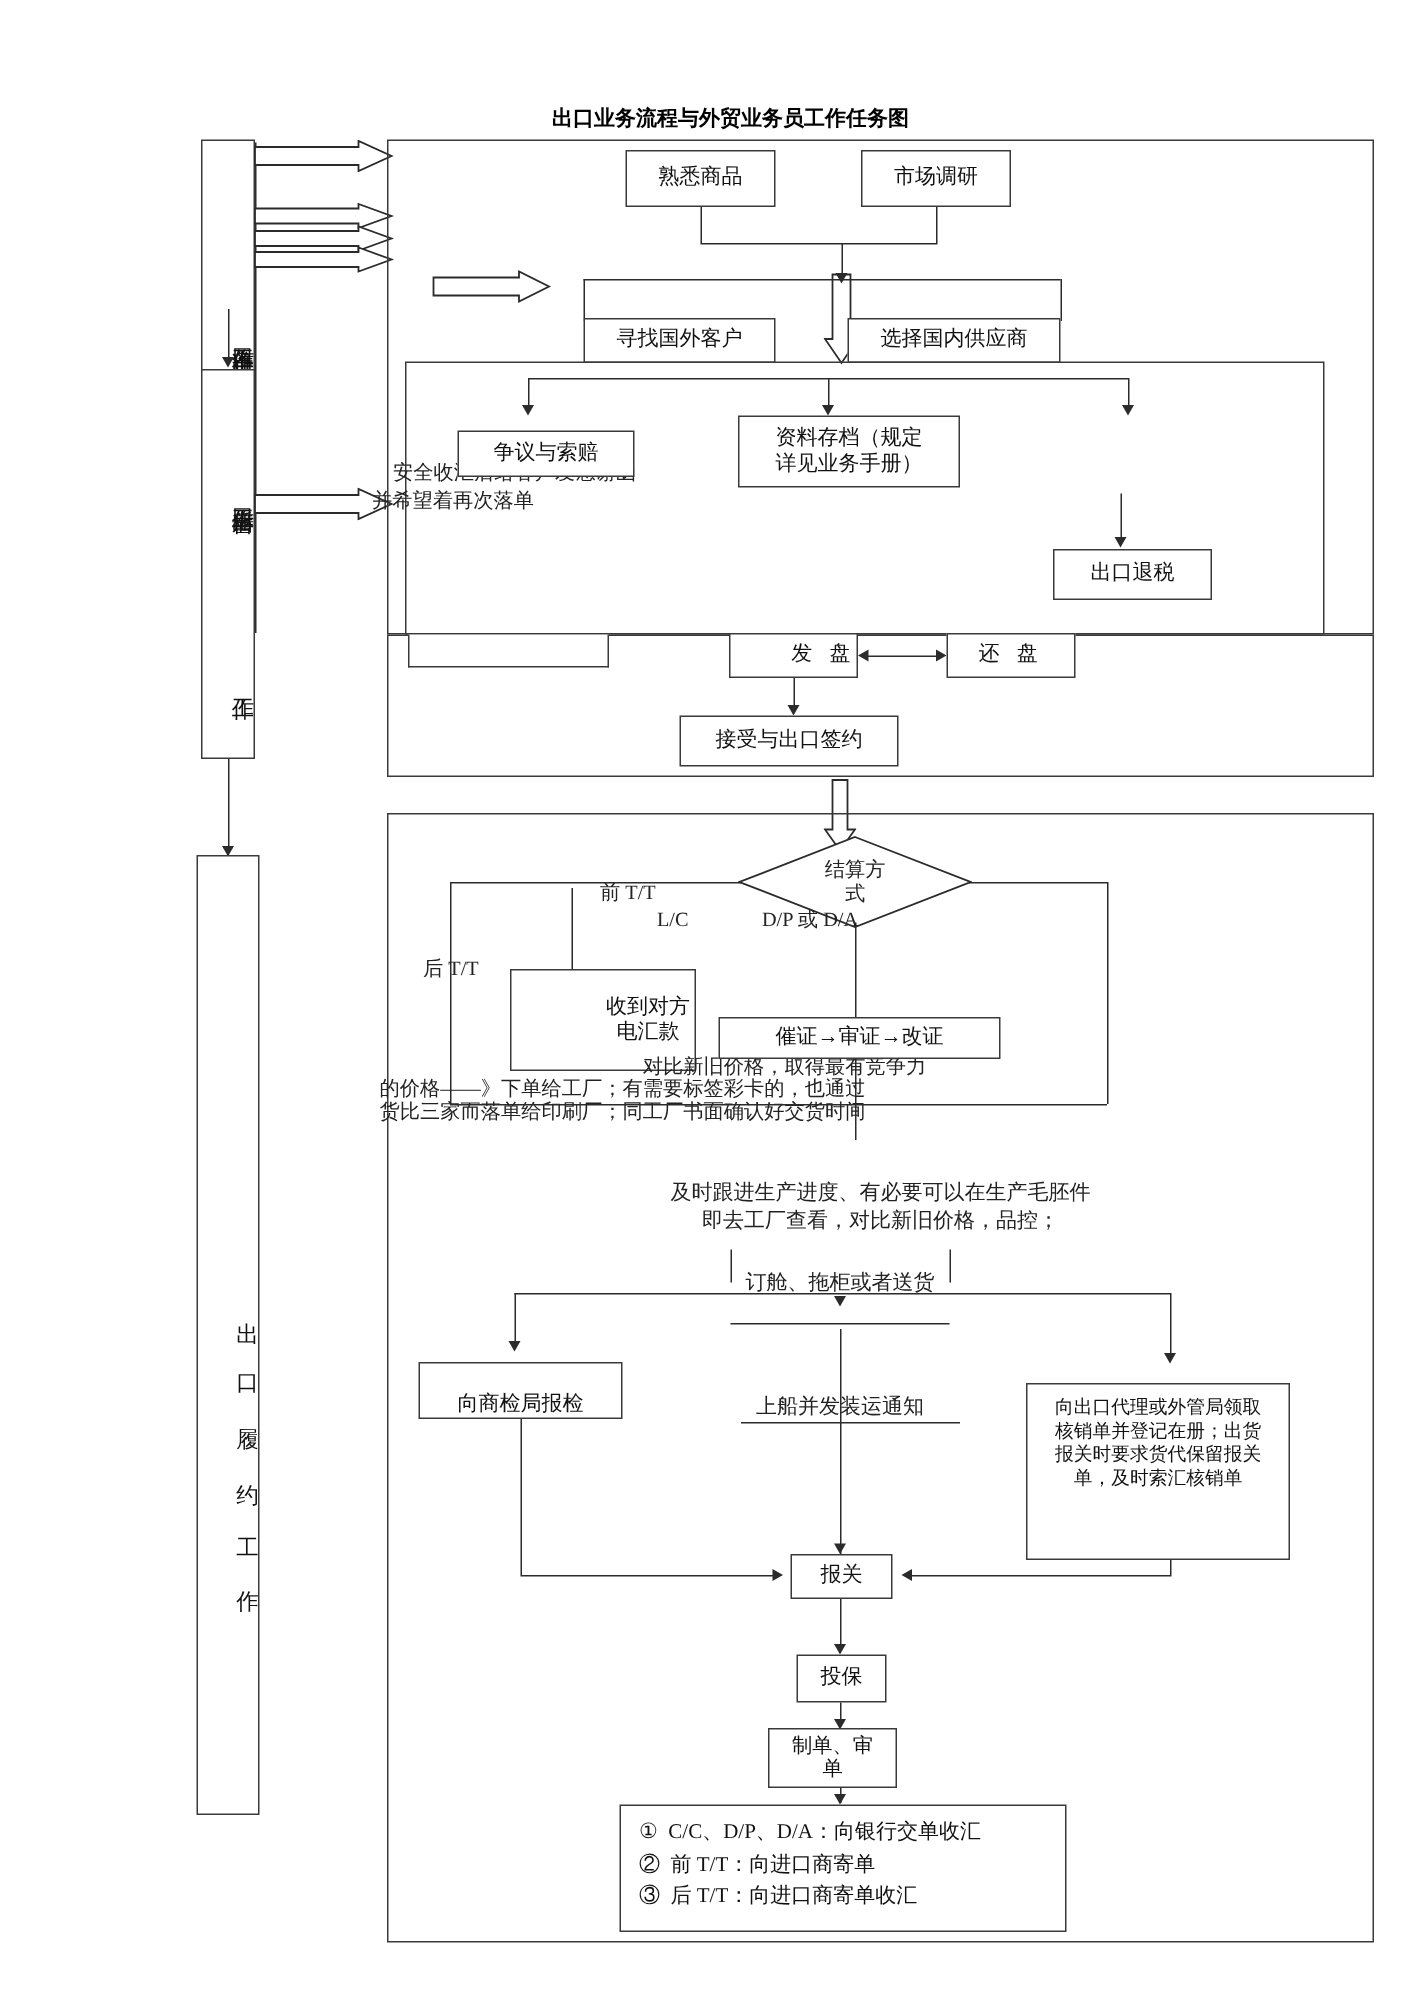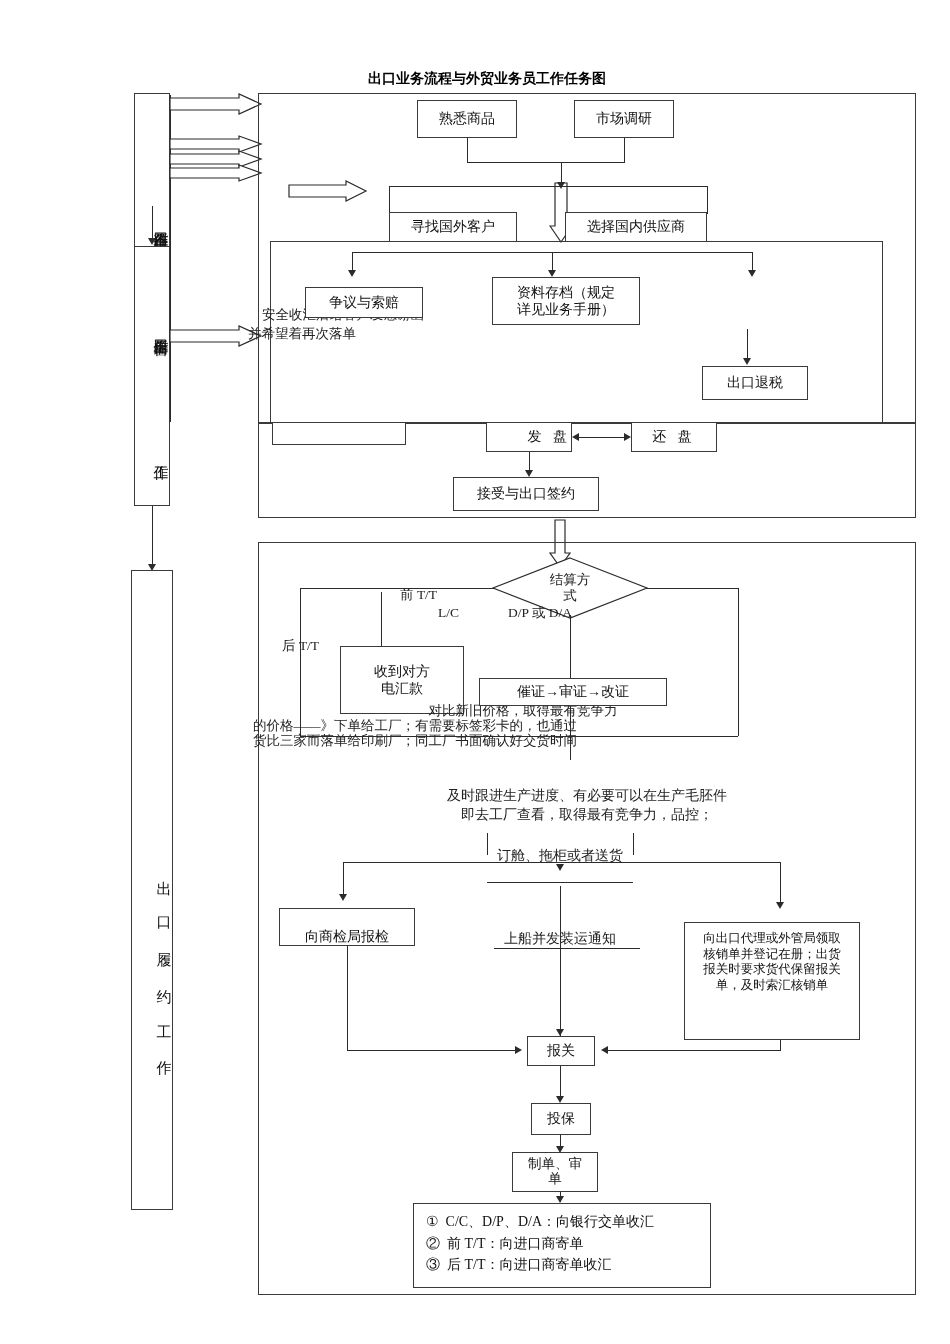--- a/index.html
+++ b/index.html
@@ -215,37 +215,37 @@
   <div class="ln lnv" style="left:300px;top:588px;height:148px;"></div>
   <div class="ln lnv" style="left:381px;top:592px;height:54px;"></div>
   <div class="ln lnv" style="left:570px;top:615px;height:145px;"></div>
   <div class="ln lnv" style="left:738px;top:588px;height:148px;"></div>
 
   <div class="txt" style="left:282px;top:594px;margin-top:44px;">后 T/T</div>
   <div class="txt" style="left:358px;top:587px;margin-left:42px;">前 T/T</div>
   <div class="txt" style="left:438px;top:605px;">L/C</div>
   <div class="txt" style="left:508px;top:605px;">D/P 或 D/A</div>
 
-  <div class="box pad" style="left:340px;top:646px;width:124px;height:68px;white-space:pre-line;">
+  <div class="box pad" style="left:340px;top:646px;width:124px;height:68px;white-space:pre-line;justify-content:flex-end;">
     <span>收到对方
 电汇款</span>
   </div>
 
   <div class="txt ctr" style="left:253px;top:703px;width:540px;">对比新旧价格，取得最有竞争力</div>
   <div class="txt" style="left:253px;top:718px;">的价格——》下单给工厂；有需要标签彩卡的，也通过</div>
   <div class="txt" style="left:253px;top:733px;">货比三家而落单给印刷厂；同工厂书面确认好交货时间</div>
 
   <div class="box" style="left:479px;top:678px;width:188px;height:28px;">
     <span>催证→审证→改证</span>
   </div>
 
   <div class="ln lnh" style="left:300px;top:736px;width:438px;"></div>
 
   <div class="txt ctr" style="left:258px;top:787px;width:658px;font-size:14px;">及时跟进生产进度、有必要可以在生产毛胚件</div>
-  <div class="txt ctr" style="left:258px;top:806px;width:658px;font-size:14px;">即去工厂查看，取得最有竞争力，品控；</div>
+  <div class="txt ctr" style="left:258px;top:806px;width:658px;font-size:14px;">即去工厂查看，对比新旧价格，品控；</div>
 
   <div class="ln lnv" style="left:487px;top:833px;height:22px;"></div>
   <div class="ln lnv" style="left:633px;top:833px;height:22px;"></div>
   <div class="txt ctr" style="left:420px;top:847px;width:280px;font-size:14px;">订舱、拖柜或者送货</div>
   <div class="ln lnh" style="left:487px;top:882px;width:146px;"></div>
   <div class="ah-d" style="left:556px;top:864px;"></div>
 
   <div class="ln lnh" style="left:343px;top:862px;width:437px;"></div>
   <div class="ln lnv" style="left:343px;top:862px;height:36px;"></div>
   <div class="ah-d" style="left:339px;top:894px;"></div>

